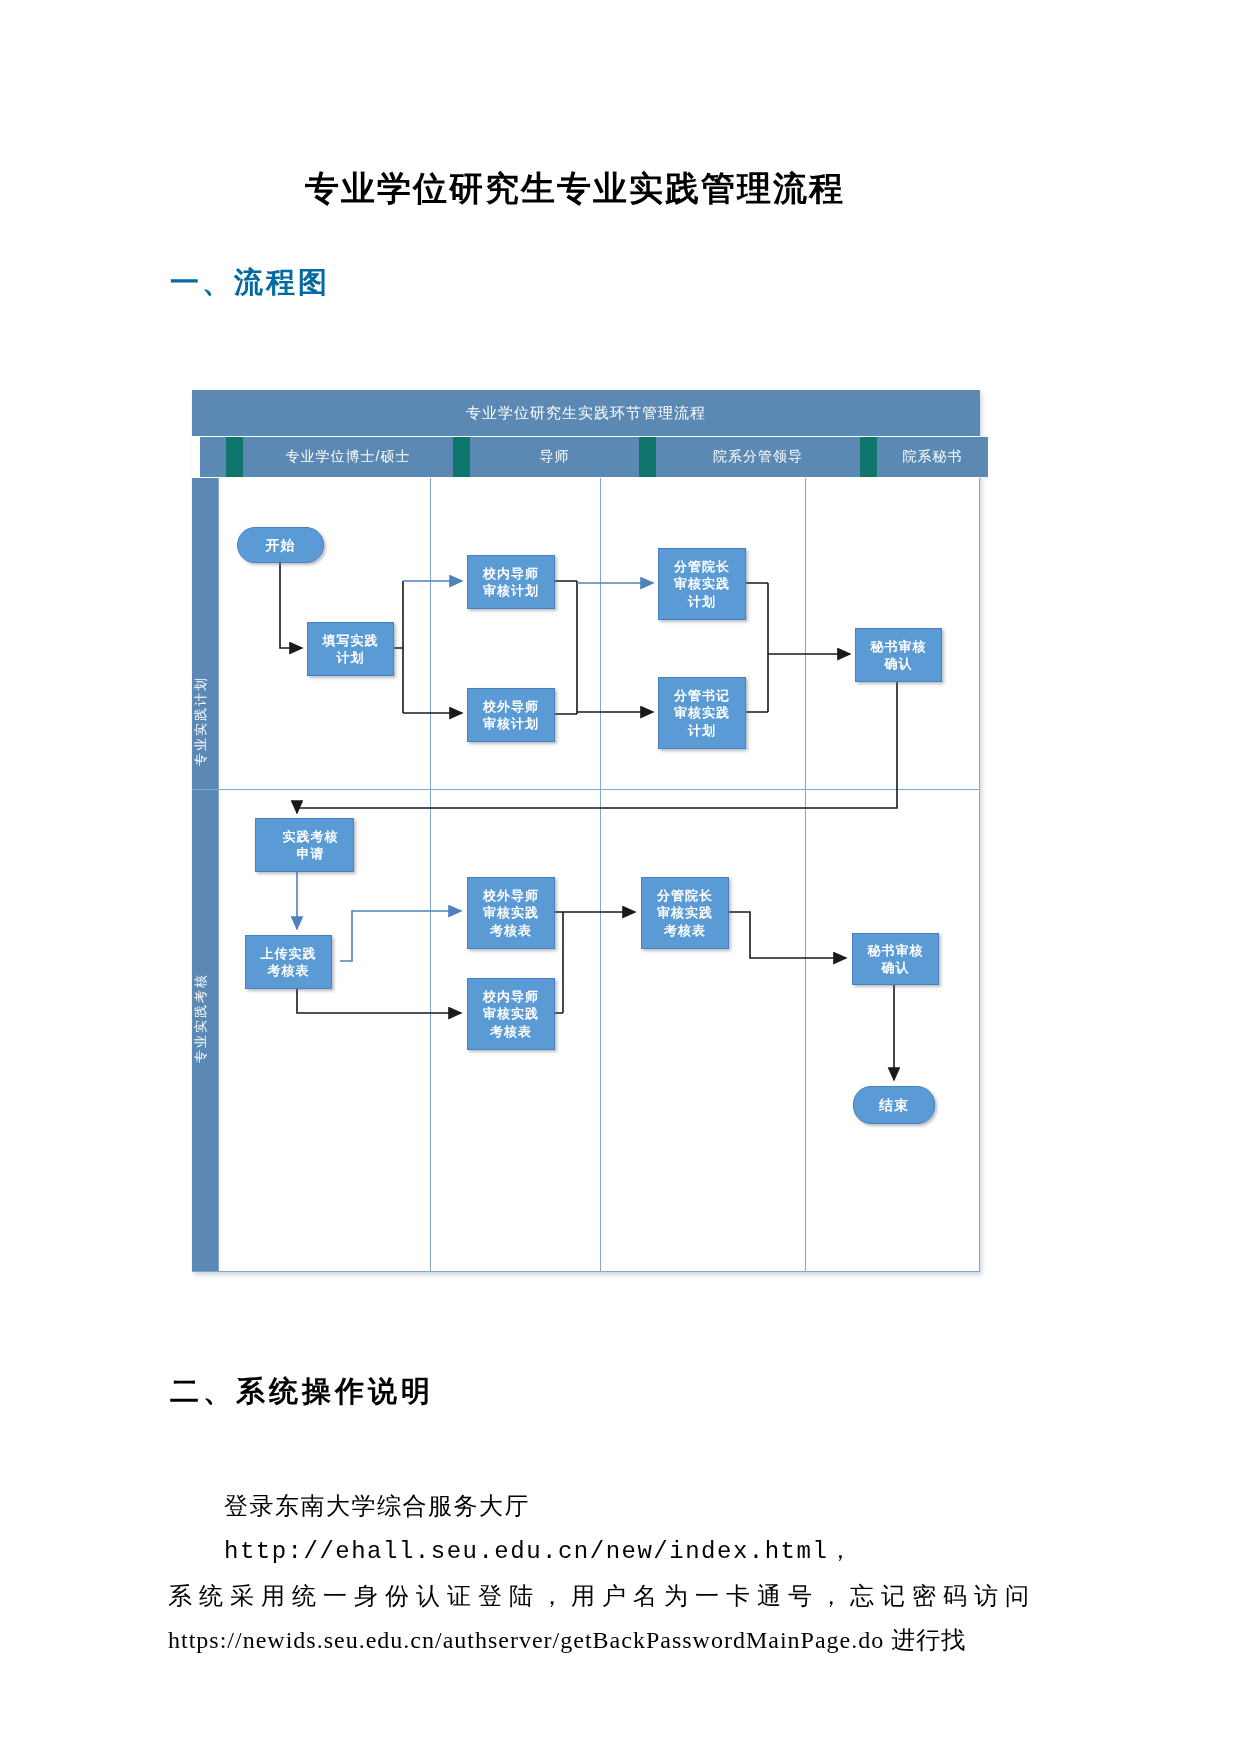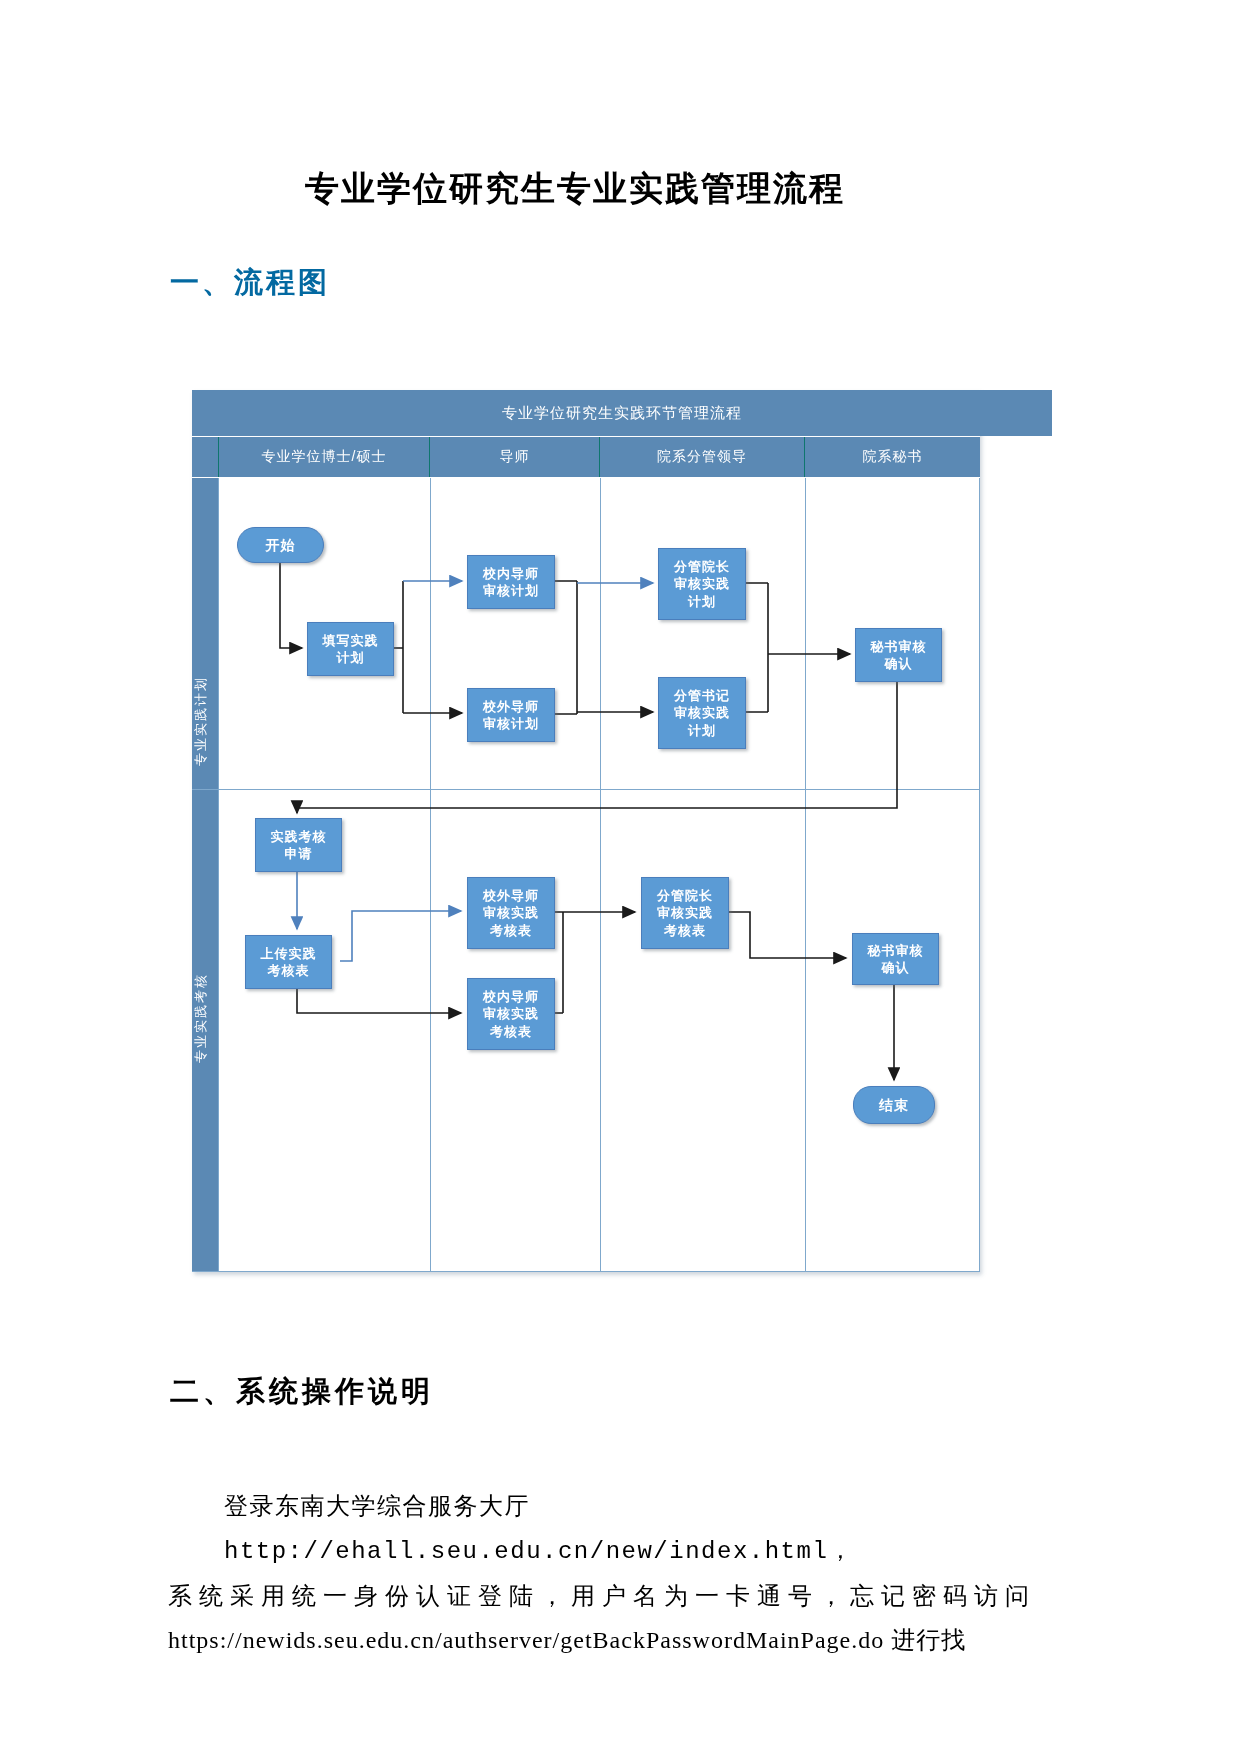--- a/index.html
+++ b/index.html
@@ -31,27 +31,27 @@
   }
   .bodytext .l1{padding-left:56px;letter-spacing:1.5px;font-family:Liberation Mono, monospace;}
   .bodytext .l2{letter-spacing:7px;}
   .bodytext .l3{letter-spacing:1px;}
   
   .chart{
     position:absolute;left:192px;top:390px;width:788px;height:882px;background:#fff;
     box-shadow:2px 3px 4px rgba(120,140,160,.35);
   }
   .chart-title{
-    position:absolute;left:0;top:0;width:860px;height:46px;background:#5b89b4;
+    position:absolute;left:0;top:0;width:788px;height:46px;background:#5b89b4;
     color:#fff;font-size:15px;letter-spacing:1px;
     display:flex;align-items:center;justify-content:center;
   }
   .lane-header{
-    position:absolute;left:0;top:47px;width:788px;height:40px;background:#0f766e;
-    display:flex;gap:1px;
+    position:absolute;left:8px;top:47px;width:788px;height:40px;background:#0f766e;
+    display:flex;gap:17px;
   }
   .lane-header .cell{
     background:#5b89b4;color:#fff;font-size:14px;letter-spacing:1px;
     display:flex;align-items:center;justify-content:center;
   }
   .cell.c0{width:26px;}
   .cell.c1{width:210px;}
   .cell.c2{width:169px;}
   .cell.c3{width:204px;}
   .cell.c4{flex:1;}
@@ -150,21 +150,21 @@
     <div class="node" style="left:275px;top:298px;width:86px;height:52px;">校外导师
 审核计划</div>
     <div class="node" style="left:466px;top:158px;width:86px;height:70px;">分管院长
 审核实践
 计划</div>
     <div class="node" style="left:466px;top:287px;width:86px;height:70px;">分管书记
 审核实践
 计划</div>
     <div class="node" style="left:663px;top:238px;width:85px;height:52px;">秘书审核
 确认</div>
-    <div class="node" style="left:63px;top:428px;width:85px;height:52px;">实践考核
+    <div class="node" style="left:63px;top:428px;width:85px;height:52px;padding-left:12px;">实践考核
 申请</div>
     <div class="node" style="left:53px;top:545px;width:85px;height:52px;">上传实践
 考核表</div>
     <div class="node" style="left:275px;top:487px;width:86px;height:70px;">校外导师
 审核实践
 考核表</div>
     <div class="node" style="left:275px;top:588px;width:86px;height:70px;">校内导师
 审核实践
 考核表</div>
     <div class="node" style="left:449px;top:487px;width:86px;height:70px;">分管院长

